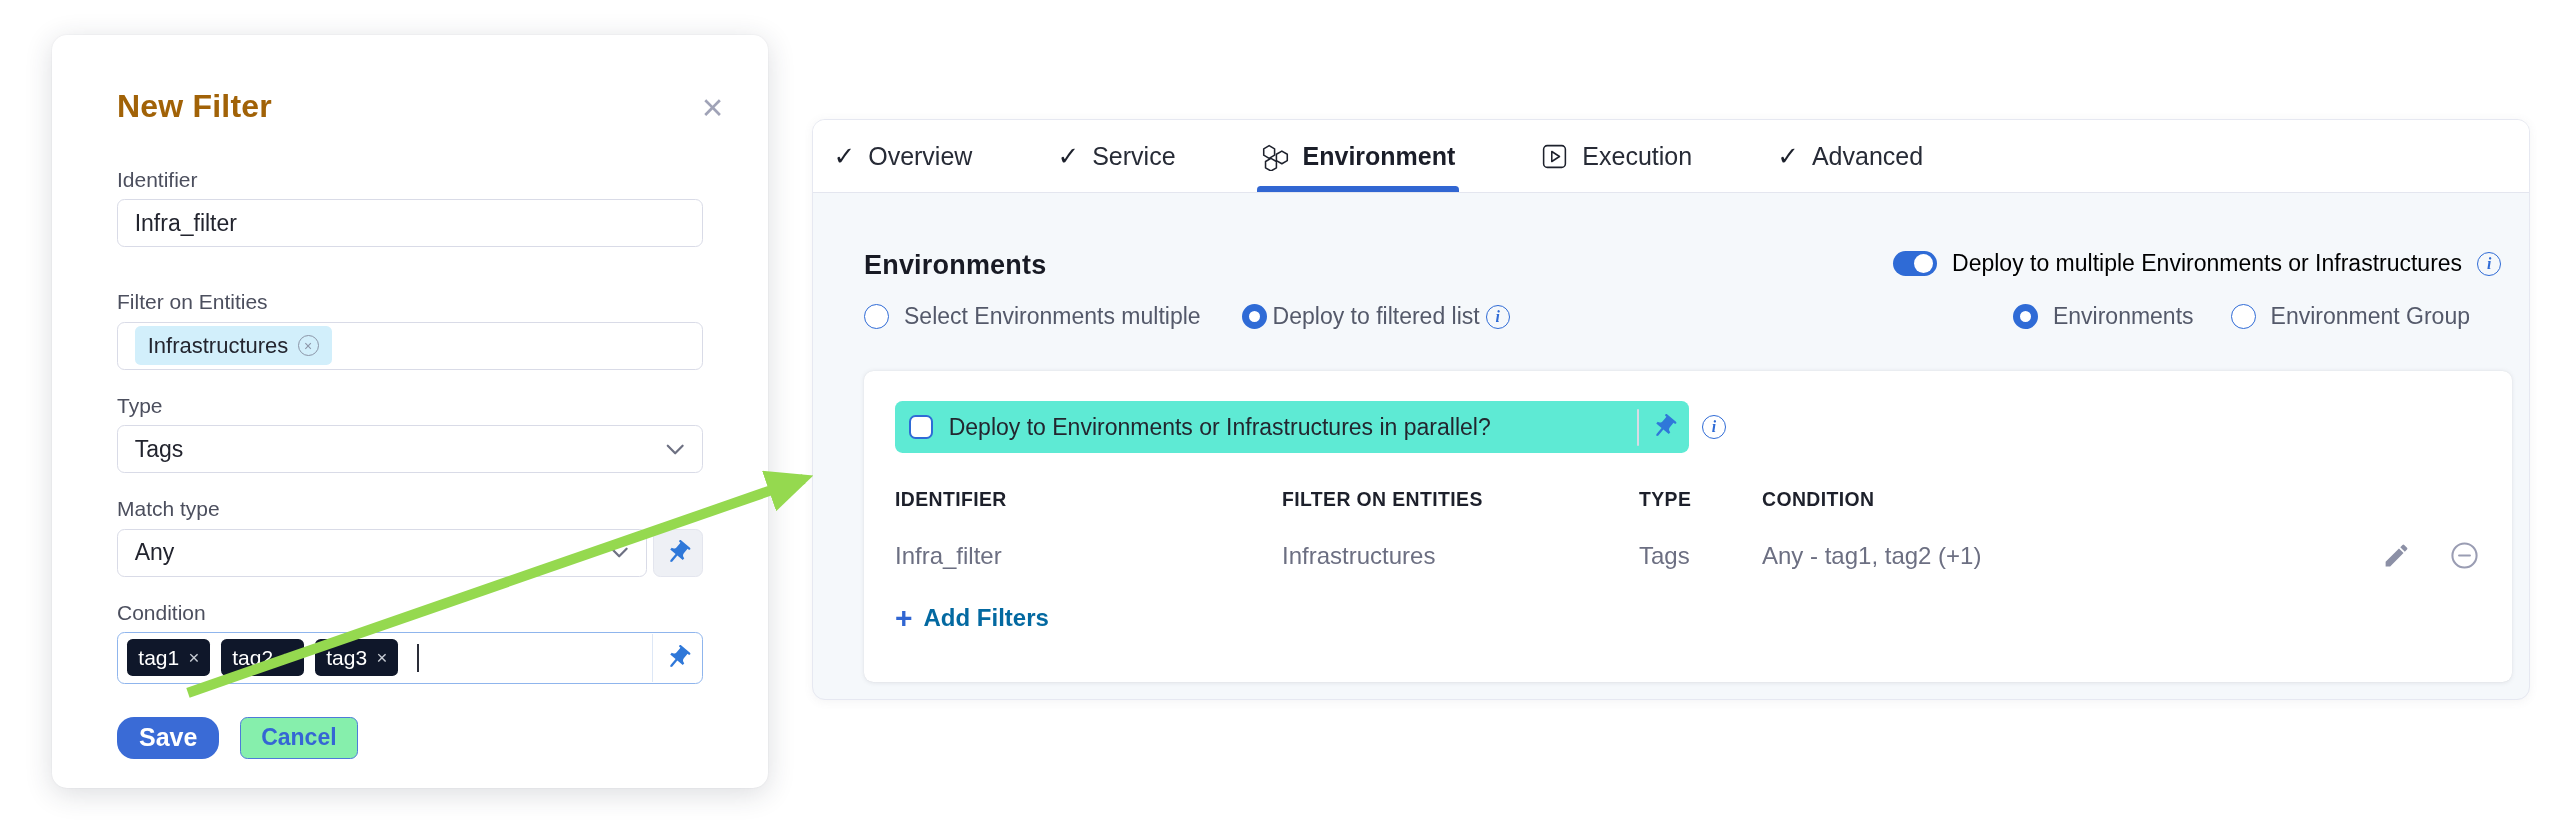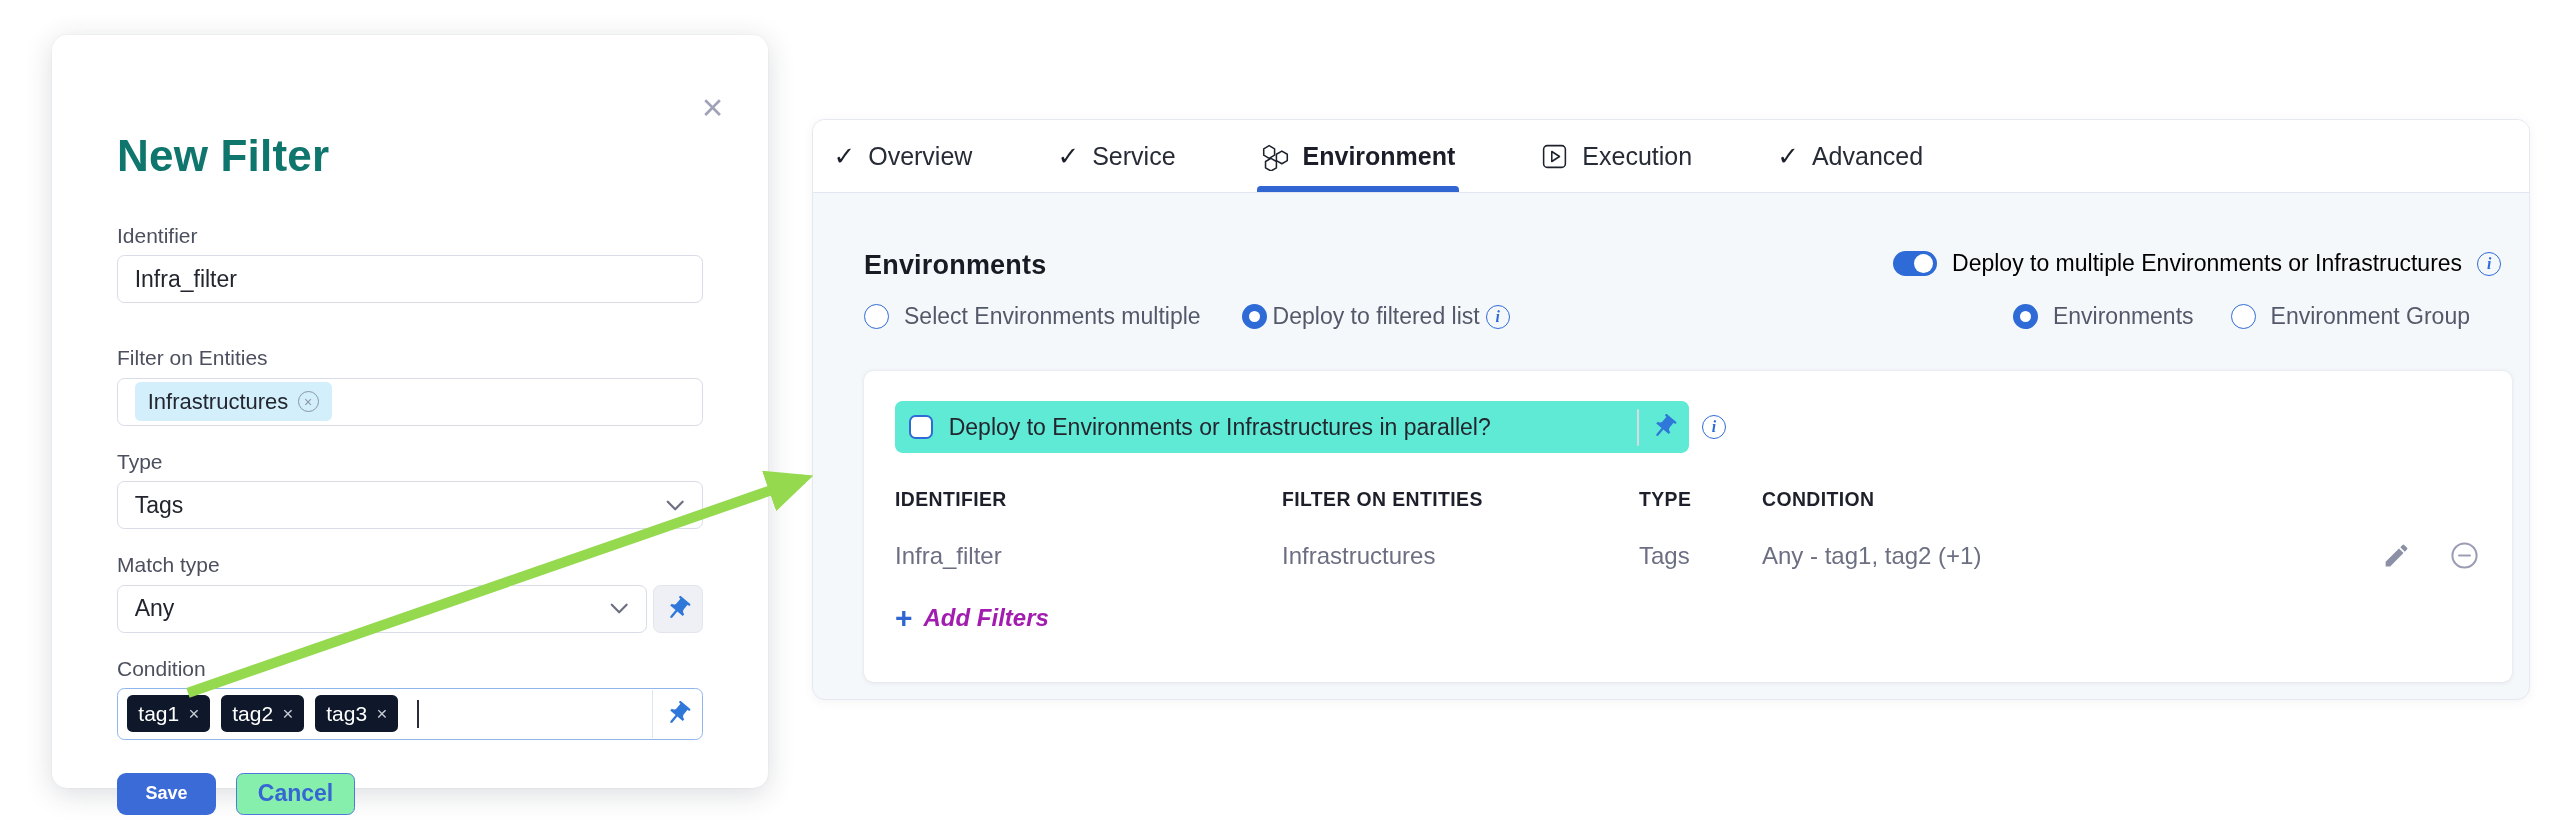--- a/index.html
+++ b/index.html
@@ -17,21 +17,21 @@
     position:absolute; left:52px; top:35px; width:716px; height:753px;
     background:#fff; border-radius:15px; z-index:10;
     box-shadow:0 5.6px 28px rgba(40,41,61,.16), 0 0 1.9px rgba(40,41,61,.08);
     padding:0 65px;
   }
   .modal-close {
     position:absolute; top:54px; right:37px; width:37px; height:37px;
     background:none; border:none; font-size:37px; line-height:33px; font-weight:300;
     color:#a0a3b7; cursor:pointer;
   }
-  .modal-title { margin-top:96px; font-size:44px; font-weight:700; color:#0f766e; letter-spacing:0.2px; }
+  .modal-title { margin-top:53px; font-size:32px; font-weight:700; color:#a16207; letter-spacing:0.2px; }
   .field-label { margin-top:43px; font-size:21px; color:#4c4f5e; }
   .field-label.tight { margin-top:24px; }
   .input-box {
     margin-top:7.4px; height:48px; border:1.5px solid #d9dbe7; border-radius:7.4px;
     display:flex; align-items:center; padding:0 16.7px; background:#fff;
     font-size:23px; color:#22242e;
   }
   .select-row { margin-top:7.4px; display:flex; }
   .select-box {
     flex:1; height:48px; border:1.5px solid #d9dbe7; border-radius:7.4px;
@@ -69,21 +69,21 @@
     display:inline-flex; align-items:center; gap:9.3px; margin-right:11px;
     background:#0f172a; color:#fff; border-radius:5.6px; padding:6.5px 11px;
     font-size:21px;
   }
   .tag-chip .x { color:#c7ccd4; font-size:18.5px; cursor:pointer; line-height:1; }
   .caret { width:1.9px; height:28px; background:#2a2d38; margin-left:7.4px; }
 
   .btn-row { margin-top:33px; display:flex; gap:20.4px; }
   .btn-save {
     min-width:99px; height:42px; background:#3a6bd6; color:#fff; border:none;
-    border-radius:9px; font-size:18px; font-weight:700; cursor:pointer; padding:4px 22px;
+    border-radius:17px; font-size:25px; font-weight:700; cursor:pointer; padding:4px 22px;
     font-family:inherit;
   }
   .btn-cancel {
     min-width:92px; height:42px; background:#86efac; color:#3566d4; border:1.5px solid #4d7ad9;
     border-radius:7.4px; font-size:23px; font-weight:700; cursor:pointer; padding:0 20.4px;
     font-family:inherit;
   }
 
   
   .panel {
@@ -149,21 +149,21 @@
   .bar-info { margin-left:13px; }
 
   .grid { display:grid; grid-template-columns:387px 357px 123px 1fr 139px; align-items:center; }
   .thead { margin-top:35px; font-size:19.4px; font-weight:700; color:#1d202b; letter-spacing:0.4px; }
   .trow { margin-top:30px; font-size:24px; color:#6c6f82; }
   .row-actions { display:flex; align-items:center; justify-content:flex-end; gap:39px; }
   .action-icon { width:29px; height:29px; cursor:pointer; }
 
   .add-filters { margin-top:33px; display:inline-flex; align-items:center; gap:11px; cursor:pointer; }
   .add-filters .plus { font-size:30px; font-weight:700; color:#3166d2; line-height:1; }
-  .add-filters .lbl { font-size:24px; font-weight:700; color:#a21caf;font-style:italic; }
+  .add-filters .lbl { font-size:24px; font-weight:700; color:#0369a1; }
 </style>
 </head>
 <body>
 
 <div class="modal">
   <button class="modal-close">×</button>
   <h1 class="modal-title">New Filter</h1>
 
   <div class="field-label">Identifier</div>
   <div class="input-box">

